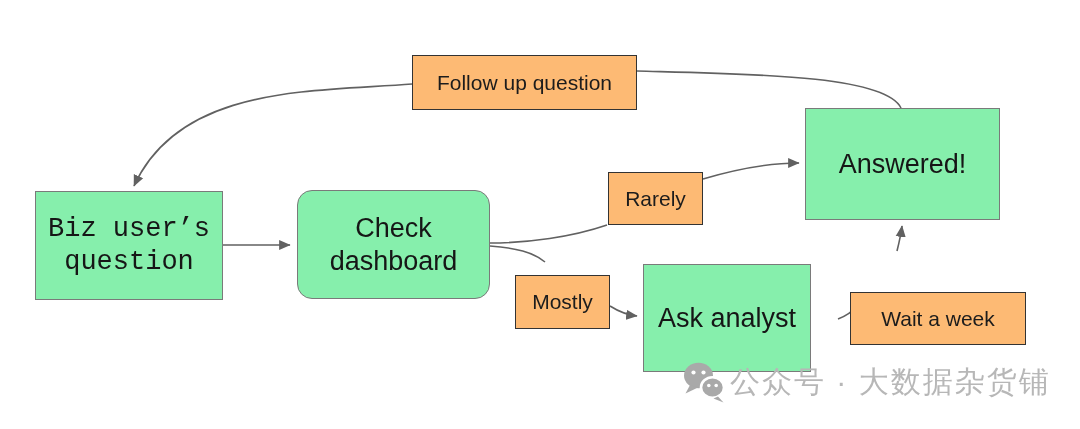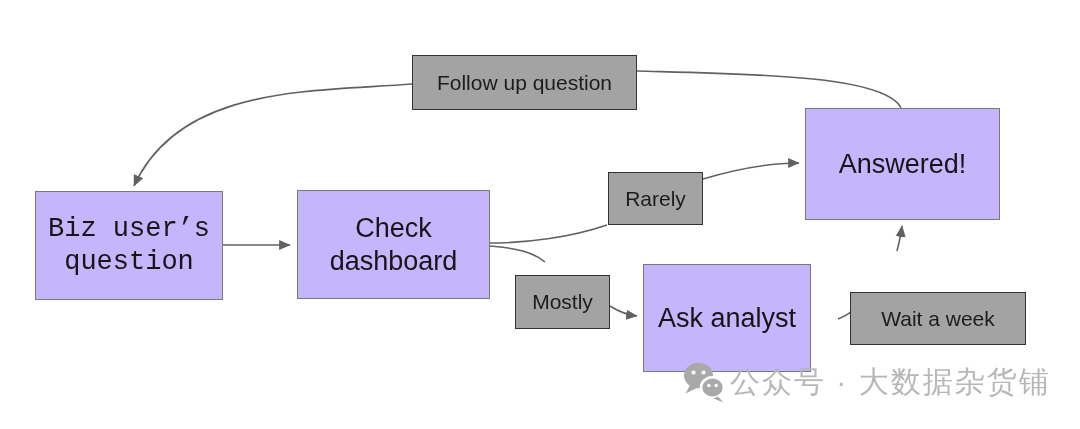--- a/index.html
+++ b/index.html
@@ -13,46 +13,46 @@
   }
   svg.edge-layer {
     position: absolute;
     left: 0; top: 0;
     width: 1080px; height: 429px;
     pointer-events: none;
   }
   .edge { fill: none; stroke: #616161; stroke-width: 1.6px; }
   .node {
     position: absolute;
-    background: #c4b5fd;
+    background: #86efac;
     border: 1.5px solid #7a7a7a;
     display: flex;
     align-items: center;
     justify-content: center;
     text-align: center;
     color: #161616;
     font-size: 27px;
     line-height: 1.2;
     box-sizing: border-box;
   }
   .edge-label {
     position: absolute;
-    background: #a3a3a3;
+    background: #fdba74;
     border: 1.5px solid #333333;
     display: flex;
     align-items: center;
     justify-content: center;
     text-align: center;
     color: #1c1c1c;
     font-size: 21px;
     line-height: 1.2;
     box-sizing: border-box;
   }
   #node-biz      { left: 35px;  top: 191px; width: 188px; height: 109px; font-family: Liberation Mono, monospace; }
-  #node-check    { left: 297px; top: 190px; width: 193px; height: 109px; }
+  #node-check    { left: 297px; top: 190px; width: 193px; height: 109px; border-radius: 15px; }
   #node-answered { left: 805px; top: 108px; width: 195px; height: 112px; }
   #node-ask      { left: 643px; top: 264px; width: 168px; height: 108px; }
   #label-follow  { left: 412px; top: 55px;  width: 225px; height: 55px; }
   #label-rarely  { left: 608px; top: 172px; width: 95px;  height: 53px; }
   #label-mostly  { left: 515px; top: 263px; width: 95px;  height: 54px; margin-top: 12px; }
   #label-wait    { left: 850px; top: 252px; width: 176px; height: 53px; margin-top: 40px; }
   .watermark {
     position: absolute;
     left: 682px; top: 362px;
     display: flex;

